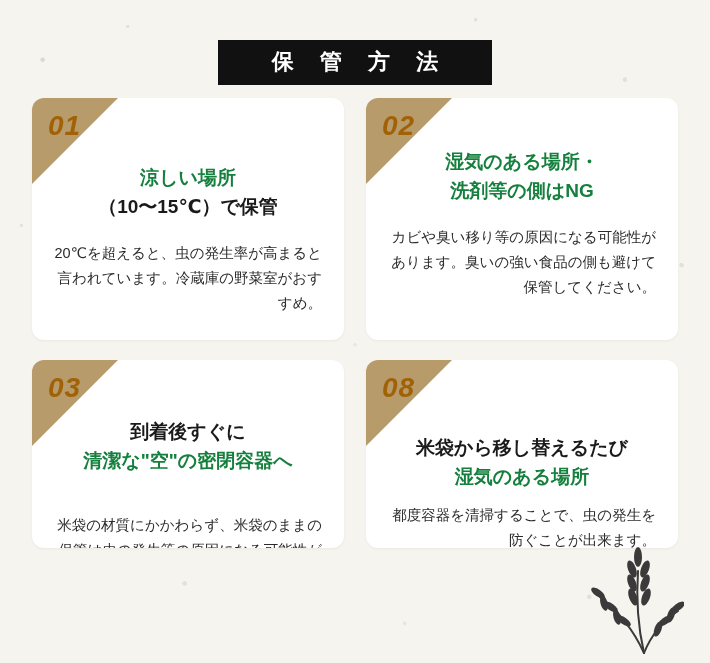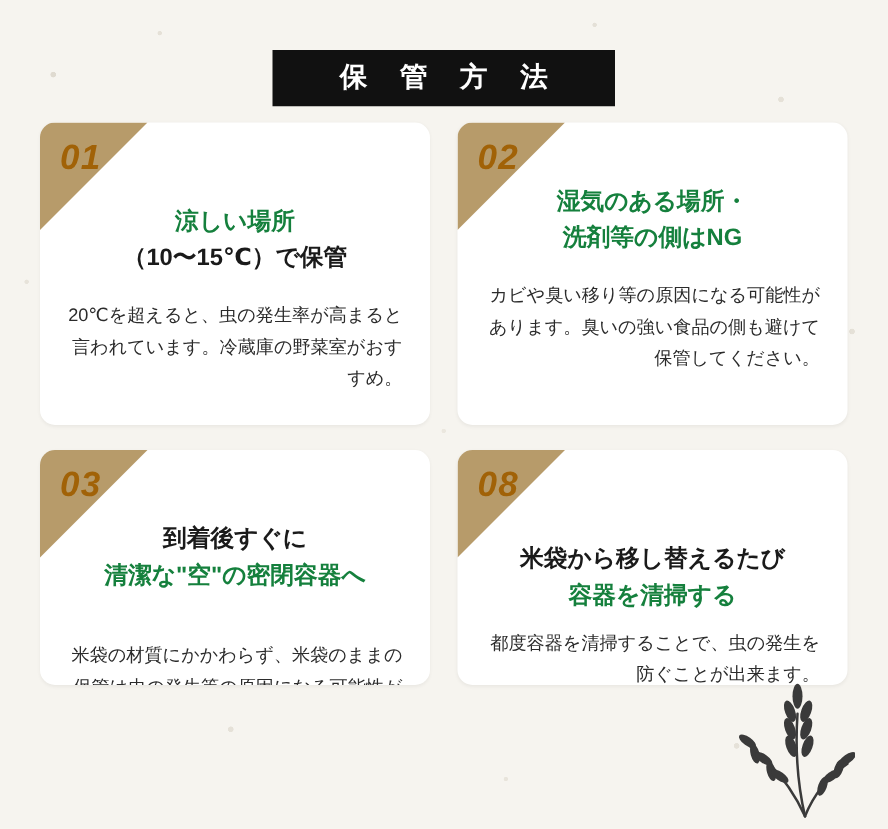--- a/index.html
+++ b/index.html
@@ -181,21 +181,21 @@
         <span class="hl-line accent">清潔な"空"の密閉容器へ</span>
       </div>
       <p class="body-text">米袋の材質にかかわらず、米袋のままの保管は虫の発生等の原因になる可能性があります。</p>
     </div>
 
     <div class="card card-r2 card-04">
       <div class="corner"></div>
       <div class="corner-num">08</div>
       <div class="headline">
         <span class="hl-line">米袋から移し替えるたび</span>
-        <span class="hl-line accent">容器を清掃する</span>
+        <span class="hl-line accent">湿気のある場所</span>
       </div>
       <p class="body-text">都度容器を清掃することで、虫の発生を防ぐことが出来ます。</p>
     </div>
 
   </div>
 
   <svg class="wheat" viewBox="0 0 110 120">
     <g stroke="#3a3a3a" stroke-width="2" fill="none" stroke-linecap="round">
       <path d="M70 118 C64 92 62 66 64 36"></path>
       <path d="M70 118 C60 96 44 76 26 62"></path>

